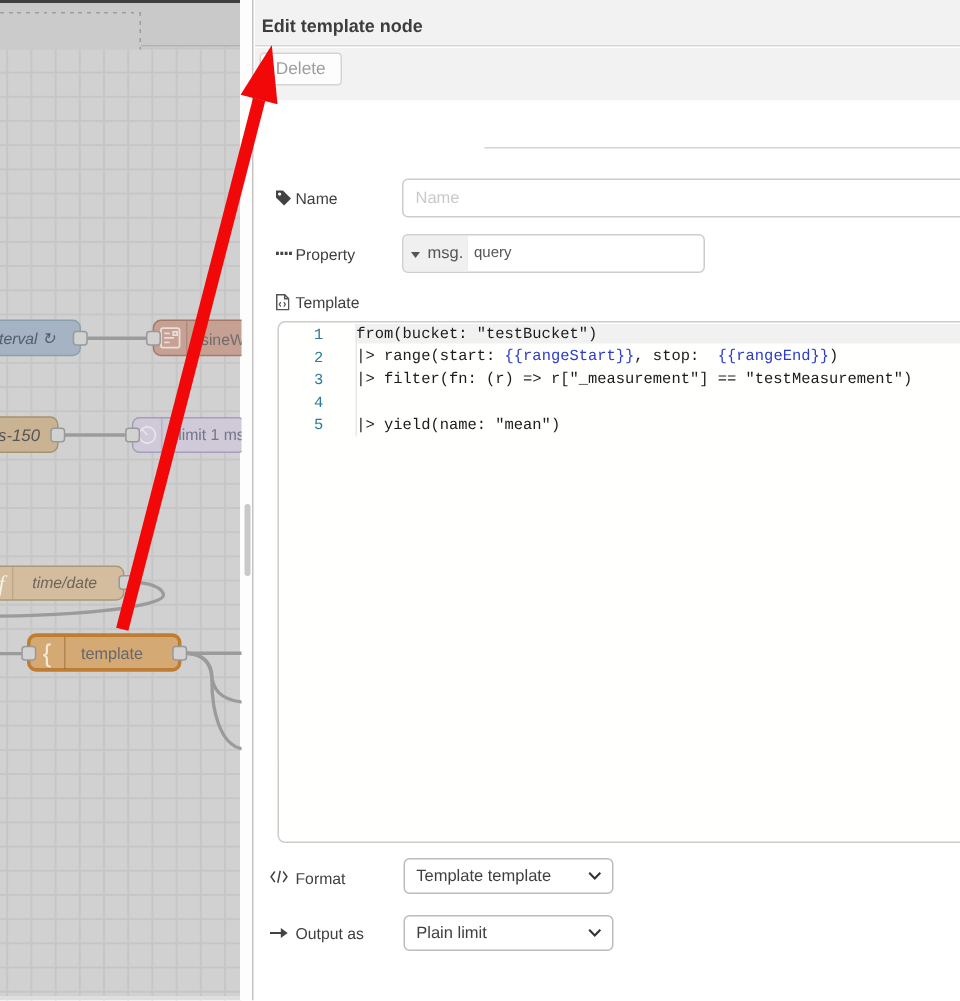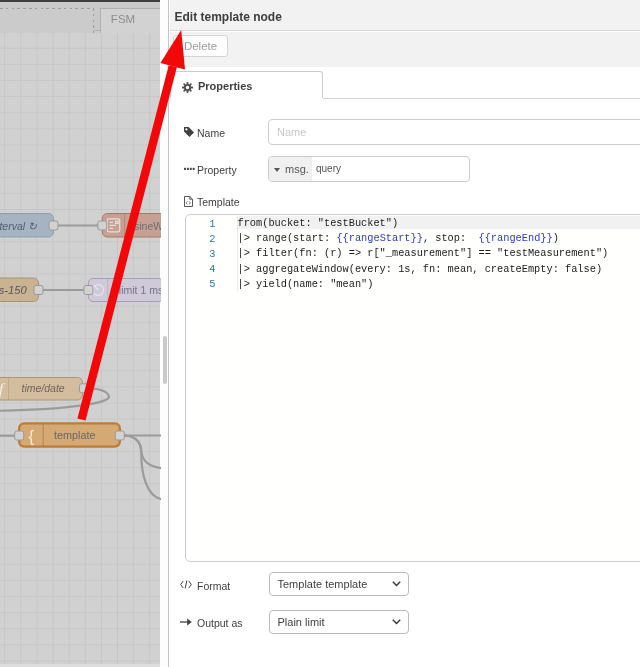--- a/index.html
+++ b/index.html
@@ -151,64 +151,36 @@
         <rect x="14.7" y="431" width="9" height="9" rx="2" fill="#d2d2d2" stroke="#999"></rect>
         <rect x="115.3" y="431" width="9" height="9" rx="2" fill="#d2d2d2" stroke="#999"></rect>
       </g>
     </svg>
     <div class="abs" style="left:0; top:663.5px; width:161px; height:3.5px; background:#dedede;"></div>
     <div id="topbar" class="abs">
       <div id="tab-dashed" class="abs">
           <div class="dt"></div>
           <div class="dr"></div>
         </div>
-      <div id="tab-fsm" class="abs">
-          <span>FSM</span>
-        </div>
     </div>
   </div>
 
   <div id="strip" class="abs"></div>
   <div id="thumb" class="abs"></div>
   <div id="trayborder" class="abs"></div>
 
   <div id="tray" class="abs">
     <div id="tray-header" class="abs">
         <div id="tray-title" class="abs">Edit template node</div>
       </div>
     <div id="toolbar" class="abs">
         <div id="btn-delete" class="abs">Delete</div>
       </div>
     <div id="tabbar" class="abs">
       <div class="rule"></div>
-      <div id="tab-props" class="abs">
-        <svg width="11" height="11" viewBox="0 0 11 11">
-            <g fill="#4d4d4d">
-              <circle cx="5.5" cy="5.5" r="3.6"></circle>
-              <g id="t">
-                <rect x="4.6" y="0" width="1.8" height="2.2" rx="0.5"></rect>
-                <rect x="4.6" y="8.8" width="1.8" height="2.2" rx="0.5"></rect>
-              </g>
-              <g transform="rotate(45 5.5 5.5)">
-                <rect x="4.6" y="0" width="1.8" height="2.2" rx="0.5"></rect>
-                <rect x="4.6" y="8.8" width="1.8" height="2.2" rx="0.5"></rect>
-              </g>
-              <g transform="rotate(90 5.5 5.5)">
-                <rect x="4.6" y="0" width="1.8" height="2.2" rx="0.5"></rect>
-                <rect x="4.6" y="8.8" width="1.8" height="2.2" rx="0.5"></rect>
-              </g>
-              <g transform="rotate(135 5.5 5.5)">
-                <rect x="4.6" y="0" width="1.8" height="2.2" rx="0.5"></rect>
-                <rect x="4.6" y="8.8" width="1.8" height="2.2" rx="0.5"></rect>
-              </g>
-            </g>
-            <circle cx="5.5" cy="5.5" r="1.7" fill="#fff"></circle>
-          </svg>
-        <div class="txt">Properties</div>
-      </div>
     </div>
 
     <svg class="icon" style="left:13px; top:126px;" width="12" height="12" viewBox="0 0 12 12">
       <path fill="#424242" d="M1,1 L5.6,1 L11,6.4 L6.4,11 L1,5.6 Z"></path>
       <circle cx="3.4" cy="3.4" r="1.1" fill="#fff"></circle>
     </svg>
     <div class="row-label" style="left:27px; top:126.5px;">Name</div>
     <div id="in-name" class="abs">
         <span>Name</span>
       </div>
@@ -238,21 +210,20 @@
       <div id="lineband"></div>
       <div id="colrule"></div>
       <div class="lnum" style="top:3px;">1</div>
       <div class="lnum" style="top:18.1px;">2</div>
       <div class="lnum" style="top:33.2px;">3</div>
       <div class="lnum" style="top:48.3px;">4</div>
       <div class="lnum" style="top:63.4px;">5</div>
       <div class="cl" style="top:2.2px;">from(bucket: "testBucket")</div>
       <div class="cl" style="top:17.3px;">|&gt; range(start: <b>{{rangeStart}}</b>, stop:  <b>{{rangeEnd}}</b>)</div>
       <div class="cl" style="top:32.4px;">|&gt; filter(fn: (r) =&gt; r["_measurement"] == "testMeasurement")</div>
-      <div class="cl" style="top:47.5px;">|&gt; aggregateWindow(every: 1s, fn: mean, createEmpty: false)</div>
       <div class="cl" style="top:62.6px;">|&gt; yield(name: "mean")</div>
     </div>
 
     <svg class="icon" style="left:9.5px; top:580px;" width="12" height="9" viewBox="0 0 12 9">
       <path fill="none" stroke="#424242" d="M3.2,1 L0.7,4.5 L3.2,8 M8.8,1 L11.3,4.5 L8.8,8"></path>
       <line x1="6.8" y1="0.5" x2="5.2" y2="8.5" stroke="#424242"></line>
     </svg>
     <div class="row-label" style="left:27px; top:579.5px;">Format</div>
     <div class="sel" style="left:98.5px; top:572px; width:140.5px; height:23.5px;">
       <div class="txt" style="top:5px;">Template template</div>

